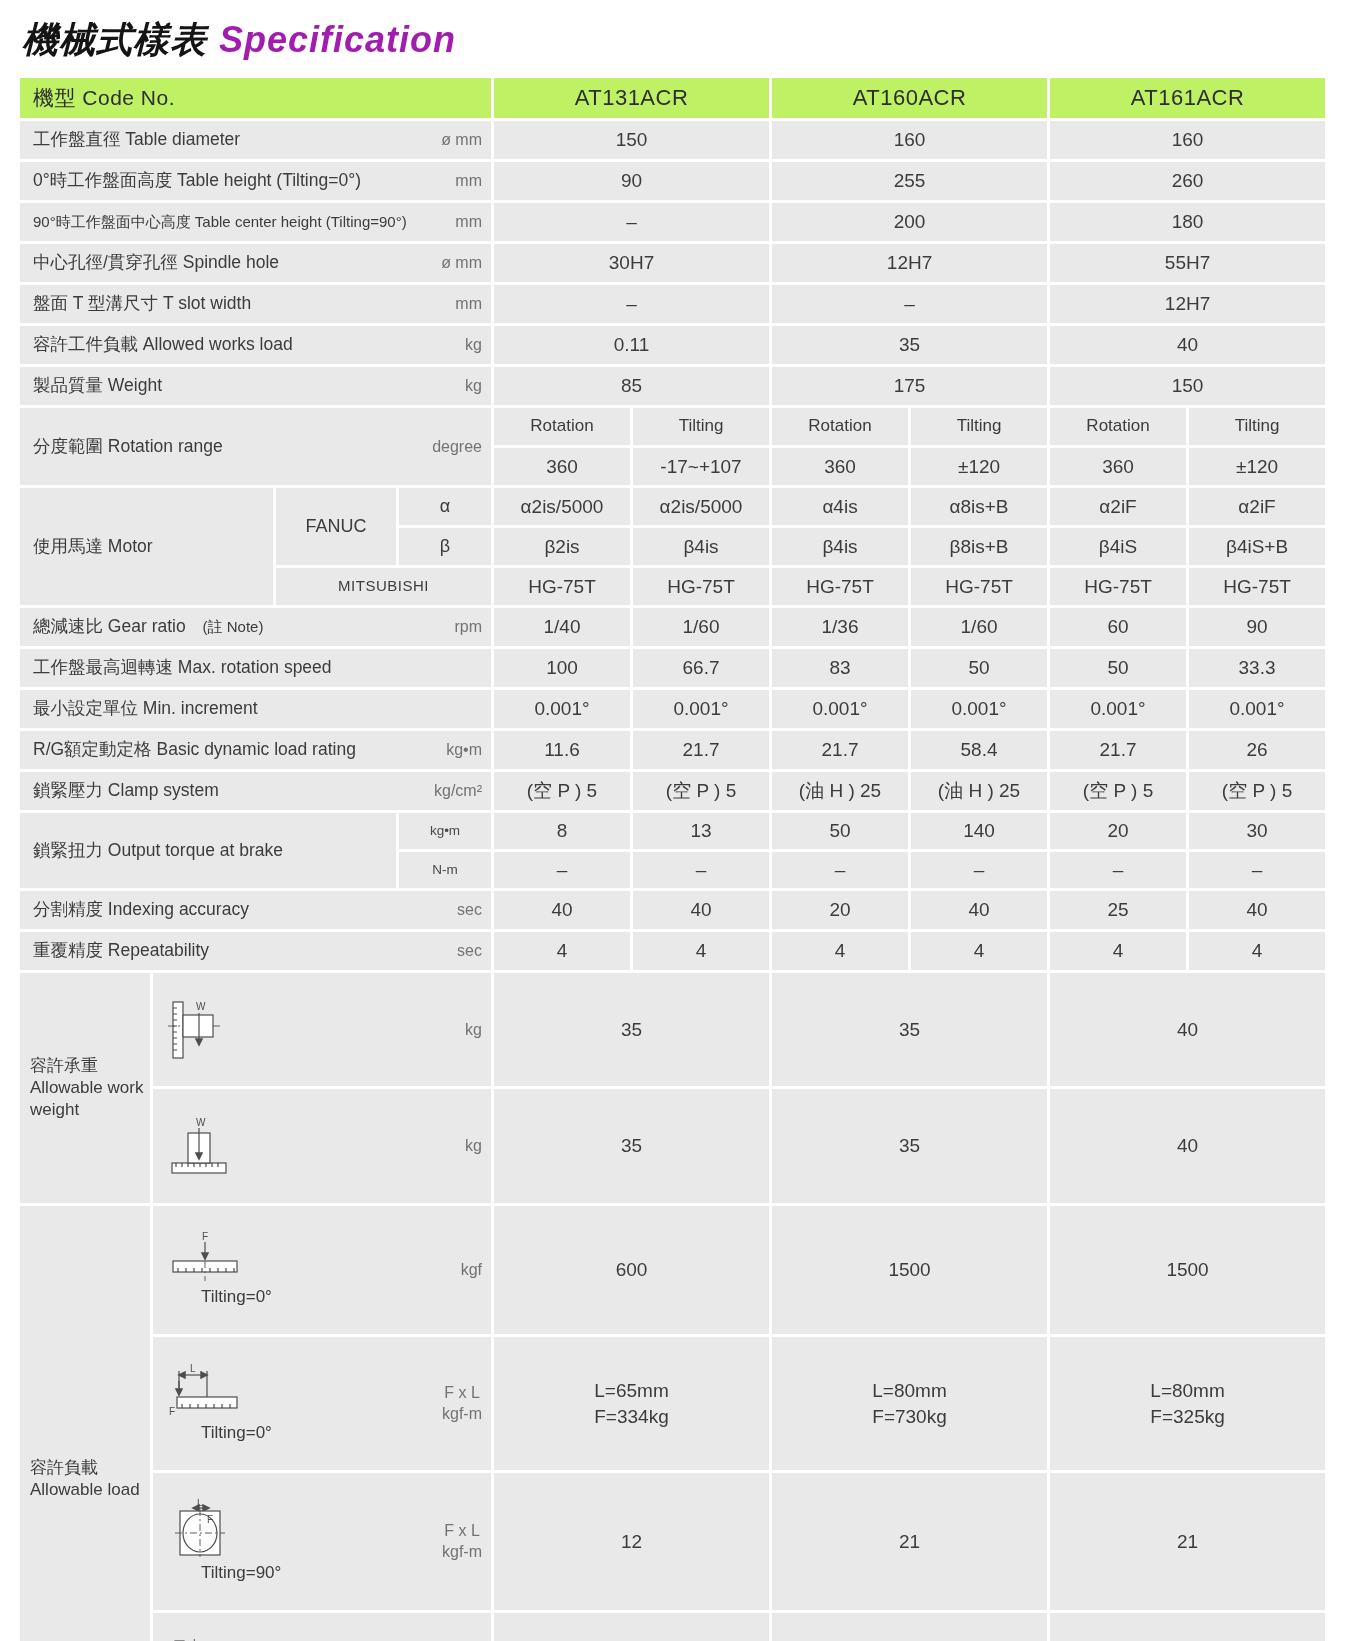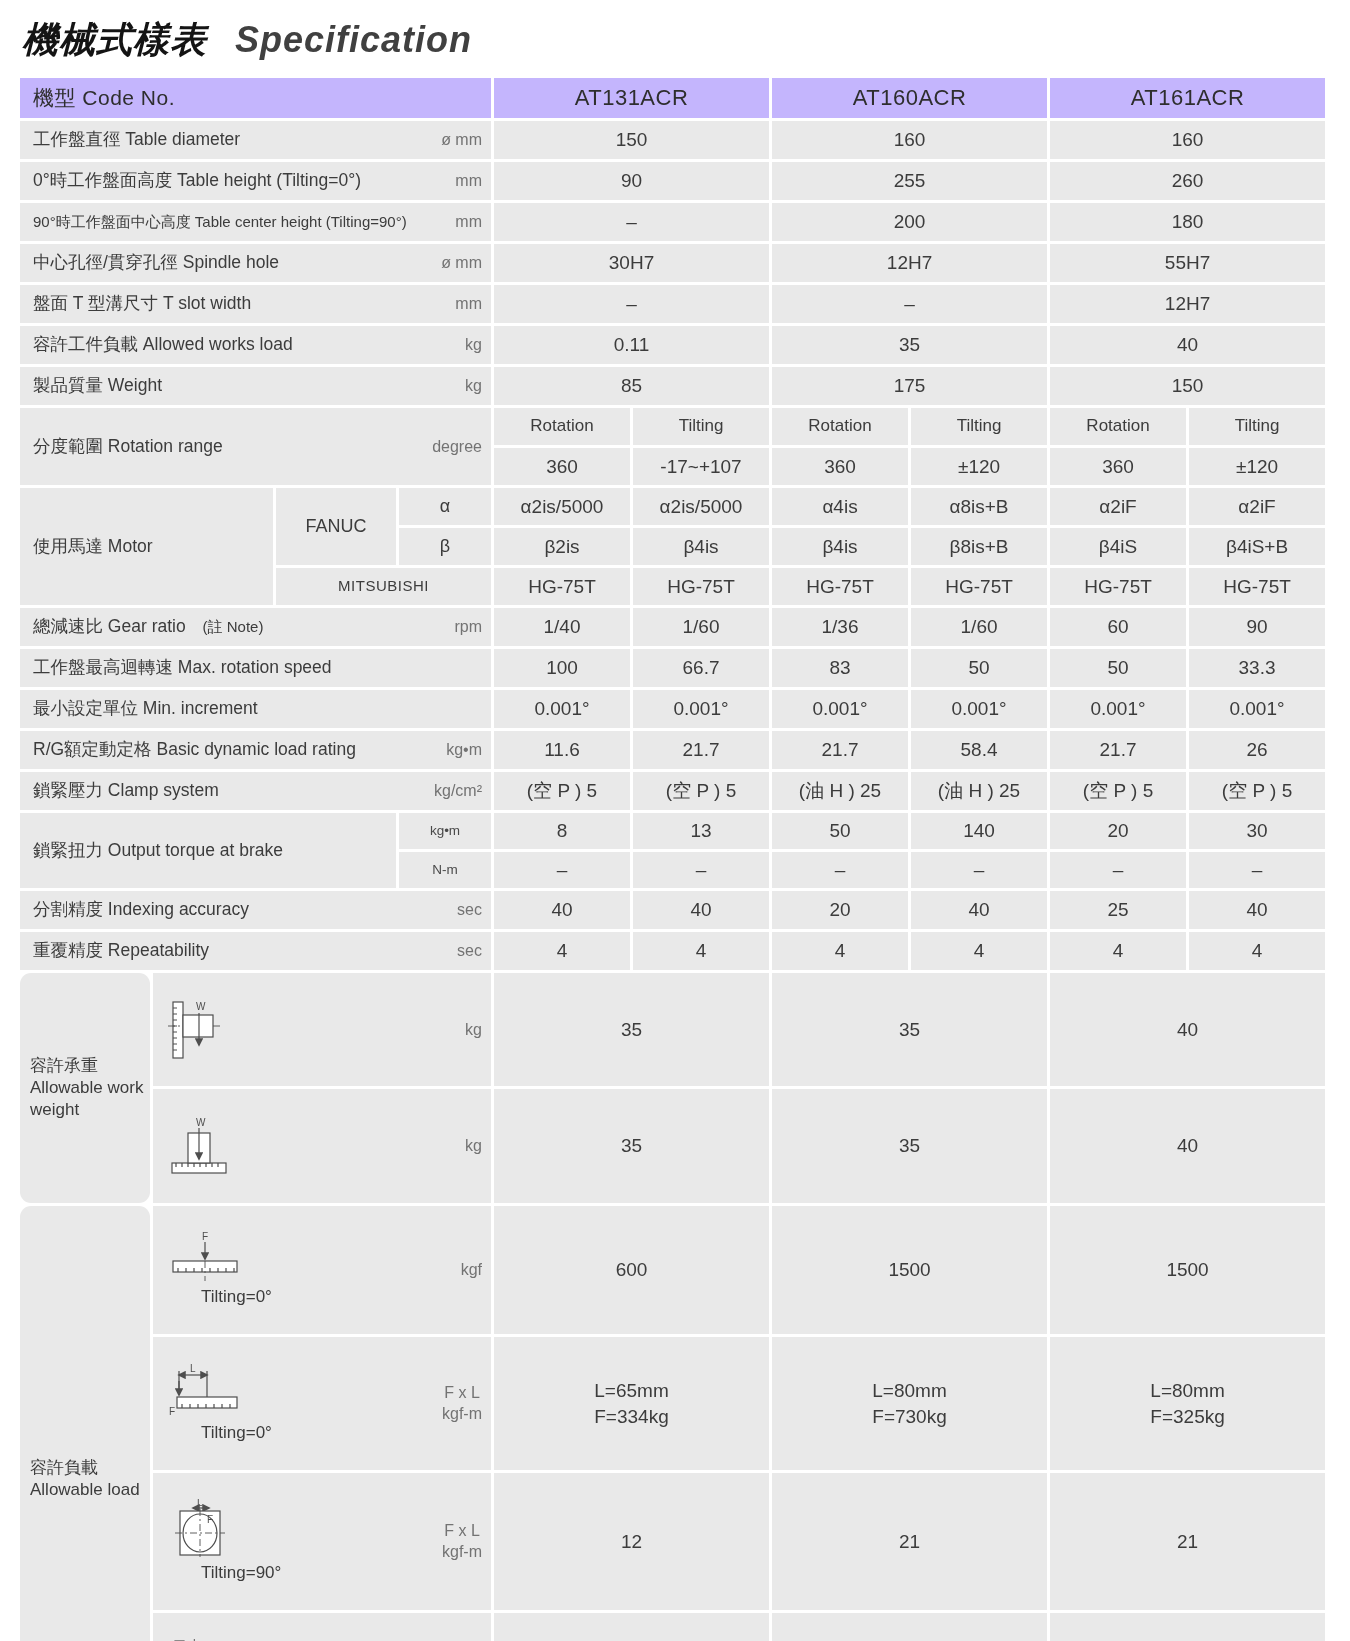--- a/index.html
+++ b/index.html
@@ -9,21 +9,21 @@
     font-family: "Liberation Sans", "DejaVu Sans", sans-serif;
     color: #3c3c3c;
   }
   .page { position: relative; width: 1350px; height: 1641px; overflow: hidden; }
 
   .titlebar {
     display: flex; justify-content: space-between; align-items: flex-end;
     margin: 16px 22px 10px 22px;
   }
   .title { font-size: 36px; font-weight: bold; font-style: italic; color: #141414; letter-spacing: 1px; }
-  .title .en { color: #404040; margin-left: 28px; }
+  .title .en { color: #a21caf; margin-left: 12px; }
   .brake-note { font-size: 20px; font-weight: bold; color: #1d1d1d; padding-bottom: 4px; }
   .brake-note .en { margin-left: 18px; }
 
   table.spec {
     border-collapse: separate; border-spacing: 3px;
     table-layout: fixed; width: 1311px; margin-left: 17px;
     border-bottom: 3px solid #6b6b6b;
   }
   td {
     background: #e9e9e9; text-align: center; vertical-align: middle;
@@ -32,34 +32,34 @@
   }
   tr.h40 td { height: 40px; }
   tr.h38 td { height: 38px; }
   tr.h37 td { height: 37px; }
   tr.h36 td { height: 36px; }
   tr.h75 td { height: 75px; }
   tr.h88 td { height: 88px; }
   tr.h84 td { height: 84px; }
   tr.h74 td { height: 74px; }
 
-  td.hdr { background: #c4b5fd; font-size: 22px; color: #2e2e2e; letter-spacing: 0.5px; }
+  td.hdr { background: #bef264; font-size: 22px; color: #2e2e2e; letter-spacing: 0.5px; }
   td.hdr.lblc { font-size: 21px; }
   td.lbl { text-align: left; padding-left: 13px; position: relative; font-size: 17.5px; white-space: nowrap; }
   td.lbl.sm { font-size: 15px; }
   td.lbl .u, td.diag .u {
     position: absolute; right: 9px; top: 50%; transform: translateY(-50%);
     font-size: 16px; color: #737373; white-space: pre-line; text-align: center; line-height: 1.3;
   }
   td.lbl .suffix { font-size: 15px; margin-left: 12px; }
   td.sub { font-size: 17px; }
   td.ctr { font-size: 18px; }
   td.mits { font-size: 15px; letter-spacing: 0.5px; }
   td.unitcell { font-size: 13.5px; color: #4a4a4a; }
-  td.grp { text-align: left; padding-left: 10px; font-size: 17px; line-height: 1.3; white-space: normal; border-radius: 11px; }
+  td.grp { text-align: left; padding-left: 10px; font-size: 17px; line-height: 1.3; white-space: normal; }
   td.diag { position: relative; text-align: left; padding-left: 14px; }
   td.diag .cond { font-size: 17px; margin-left: 34px; vertical-align: middle; }
   td.diag svg { vertical-align: middle; }
   .dg { stroke: #4e4e4e; stroke-width: 1.2; fill: none; }
   .dgf { stroke: #4e4e4e; stroke-width: 1.2; fill: #ffffff; }
   .dgt { font-size: 10px; fill: #4e4e4e; stroke: none; font-family: "Liberation Sans", sans-serif; }
   .dash { stroke-dasharray: 7 3 2 3; stroke-width: 0.9; }
   .ah { fill: #4e4e4e; stroke: none; }
 </style>
 </head>

